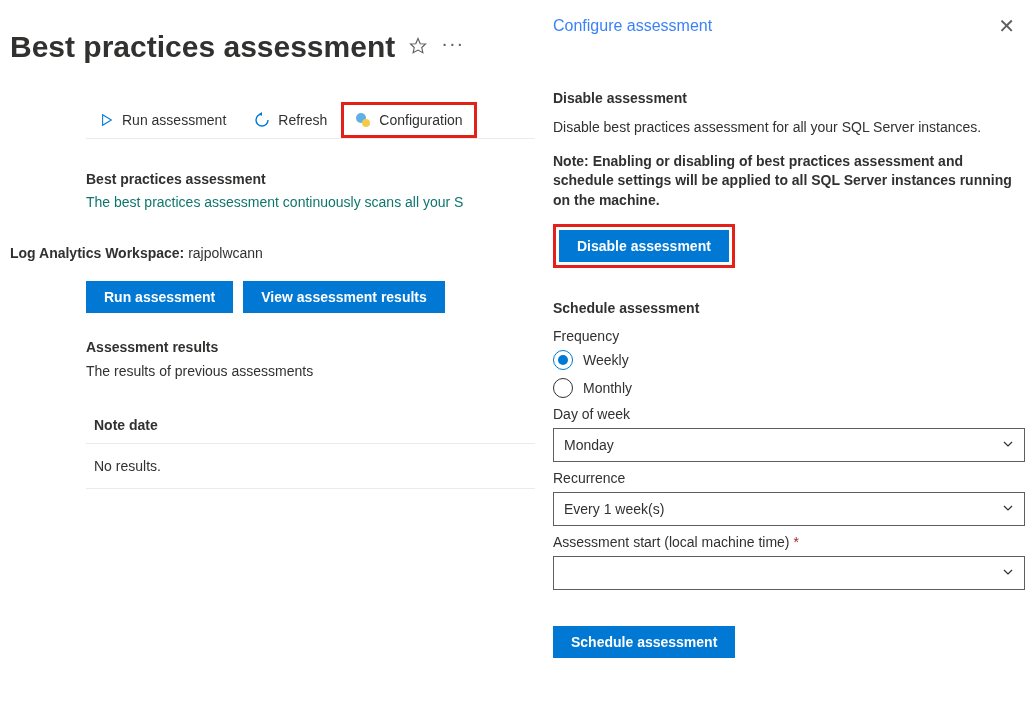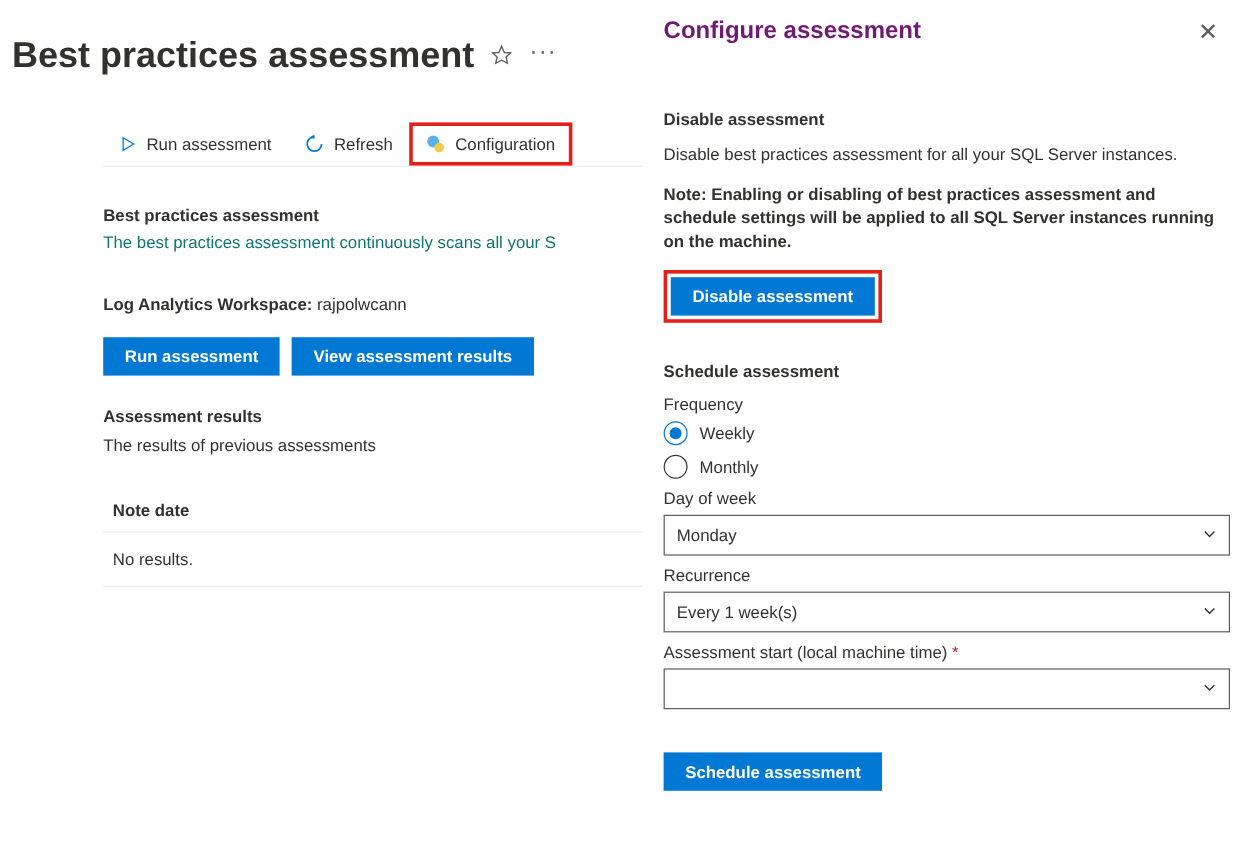--- a/index.html
+++ b/index.html
@@ -61,21 +61,20 @@
       font-size: 14px;
       font-weight: 700;
       margin-bottom: 6px;
     }
     .section p {
       font-size: 14px;
       color: #0f766e;
       line-height: 1.4;
     }
     .workspace {
-      margin-left: 76px;
       margin-top: 32px;
       font-size: 14px;
     }
     .workspace b { font-weight: 700; }
     .btn-row {
       margin-left: 76px;
       margin-top: 20px;
       display: flex;
       gap: 10px;
     }
@@ -123,23 +122,23 @@
       background: #fff;
       padding: 10px 8px 10px 18px;
     }
     .panel-header {
       display: flex;
       align-items: center;
       justify-content: space-between;
       margin-bottom: 48px;
     }
     .panel-title {
-      font-size: 20px;
-      font-weight: 700;
-      color: #701a75;
+      font-size: 16px;
+      font-weight: 400;
+      color: #3b82f6;
     }
     .close-x {
       font-size: 20px;
       color: #605e5c;
       cursor: pointer;
       padding: 4px 10px;
       font-family: Arial, sans-serif;
     }
     .panel h4 {
       font-size: 14px;

